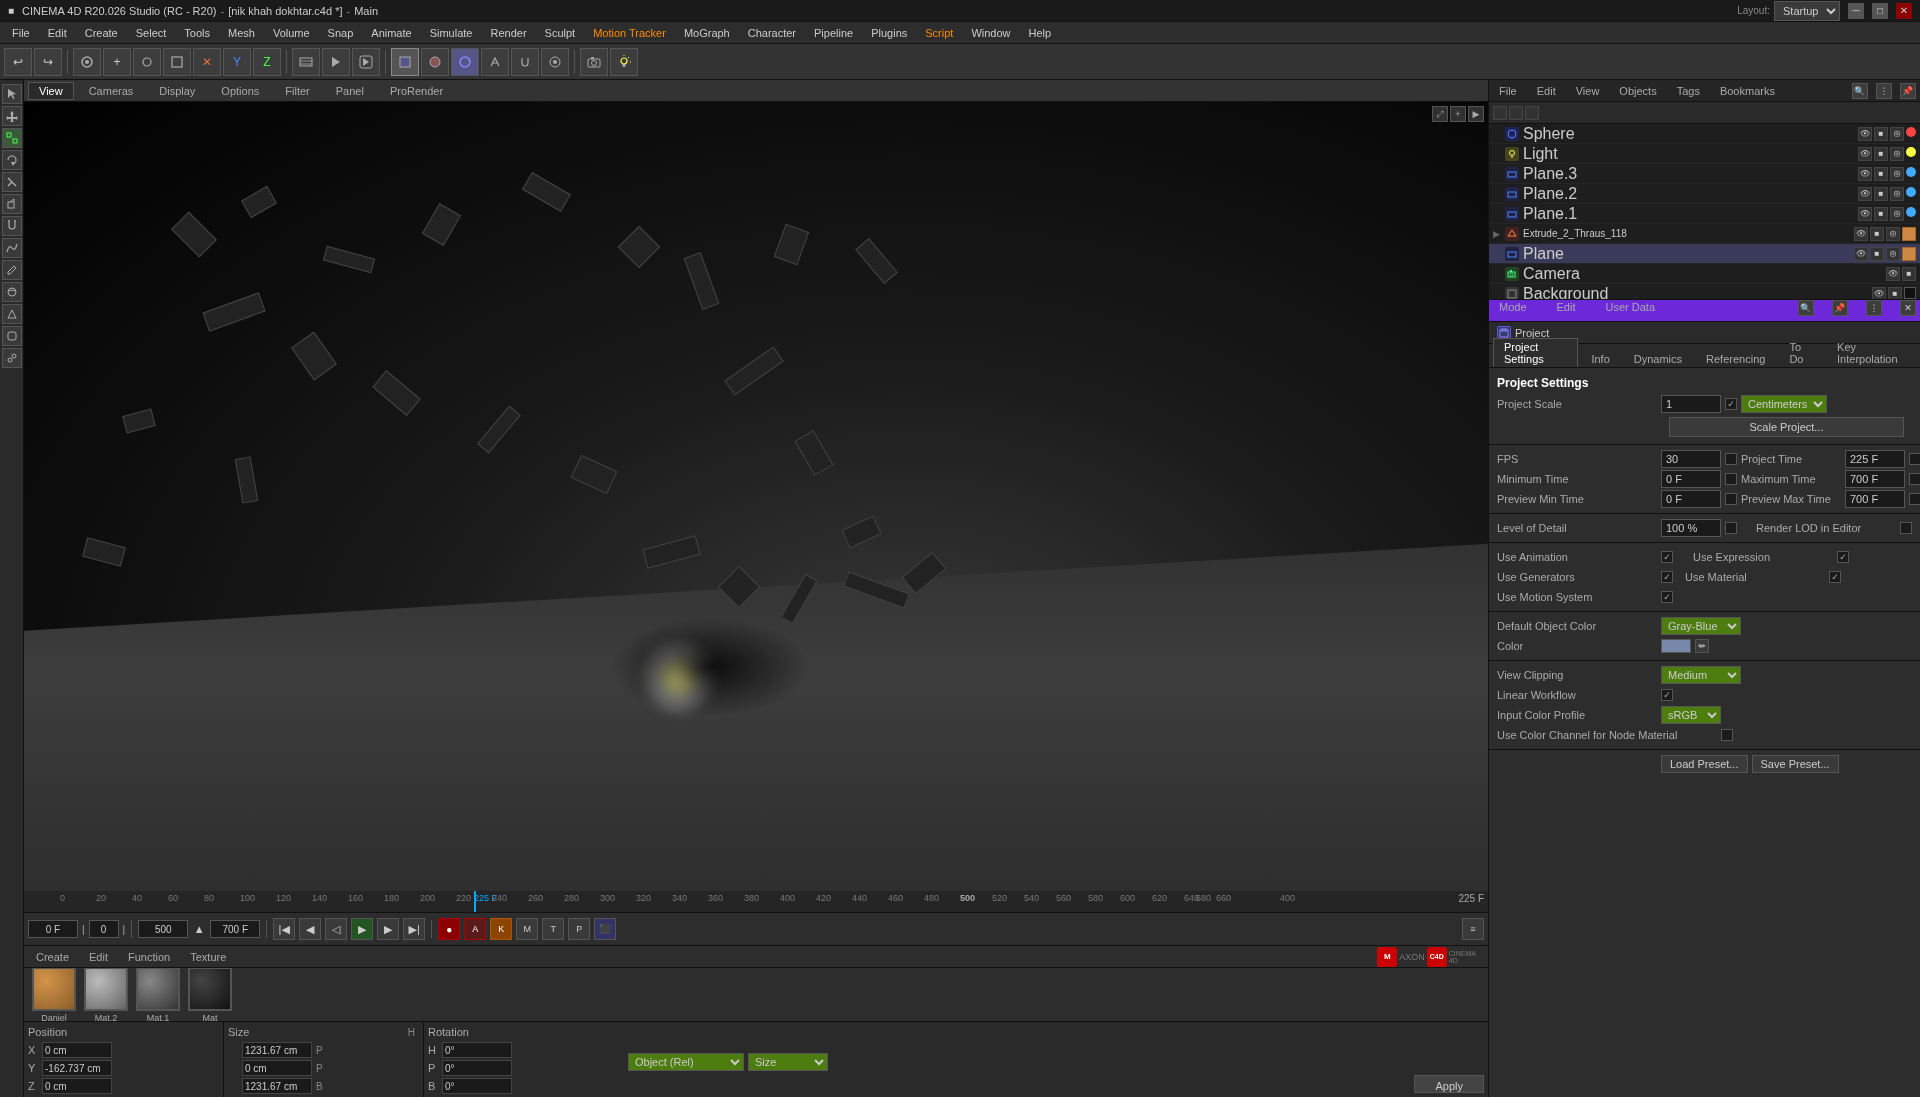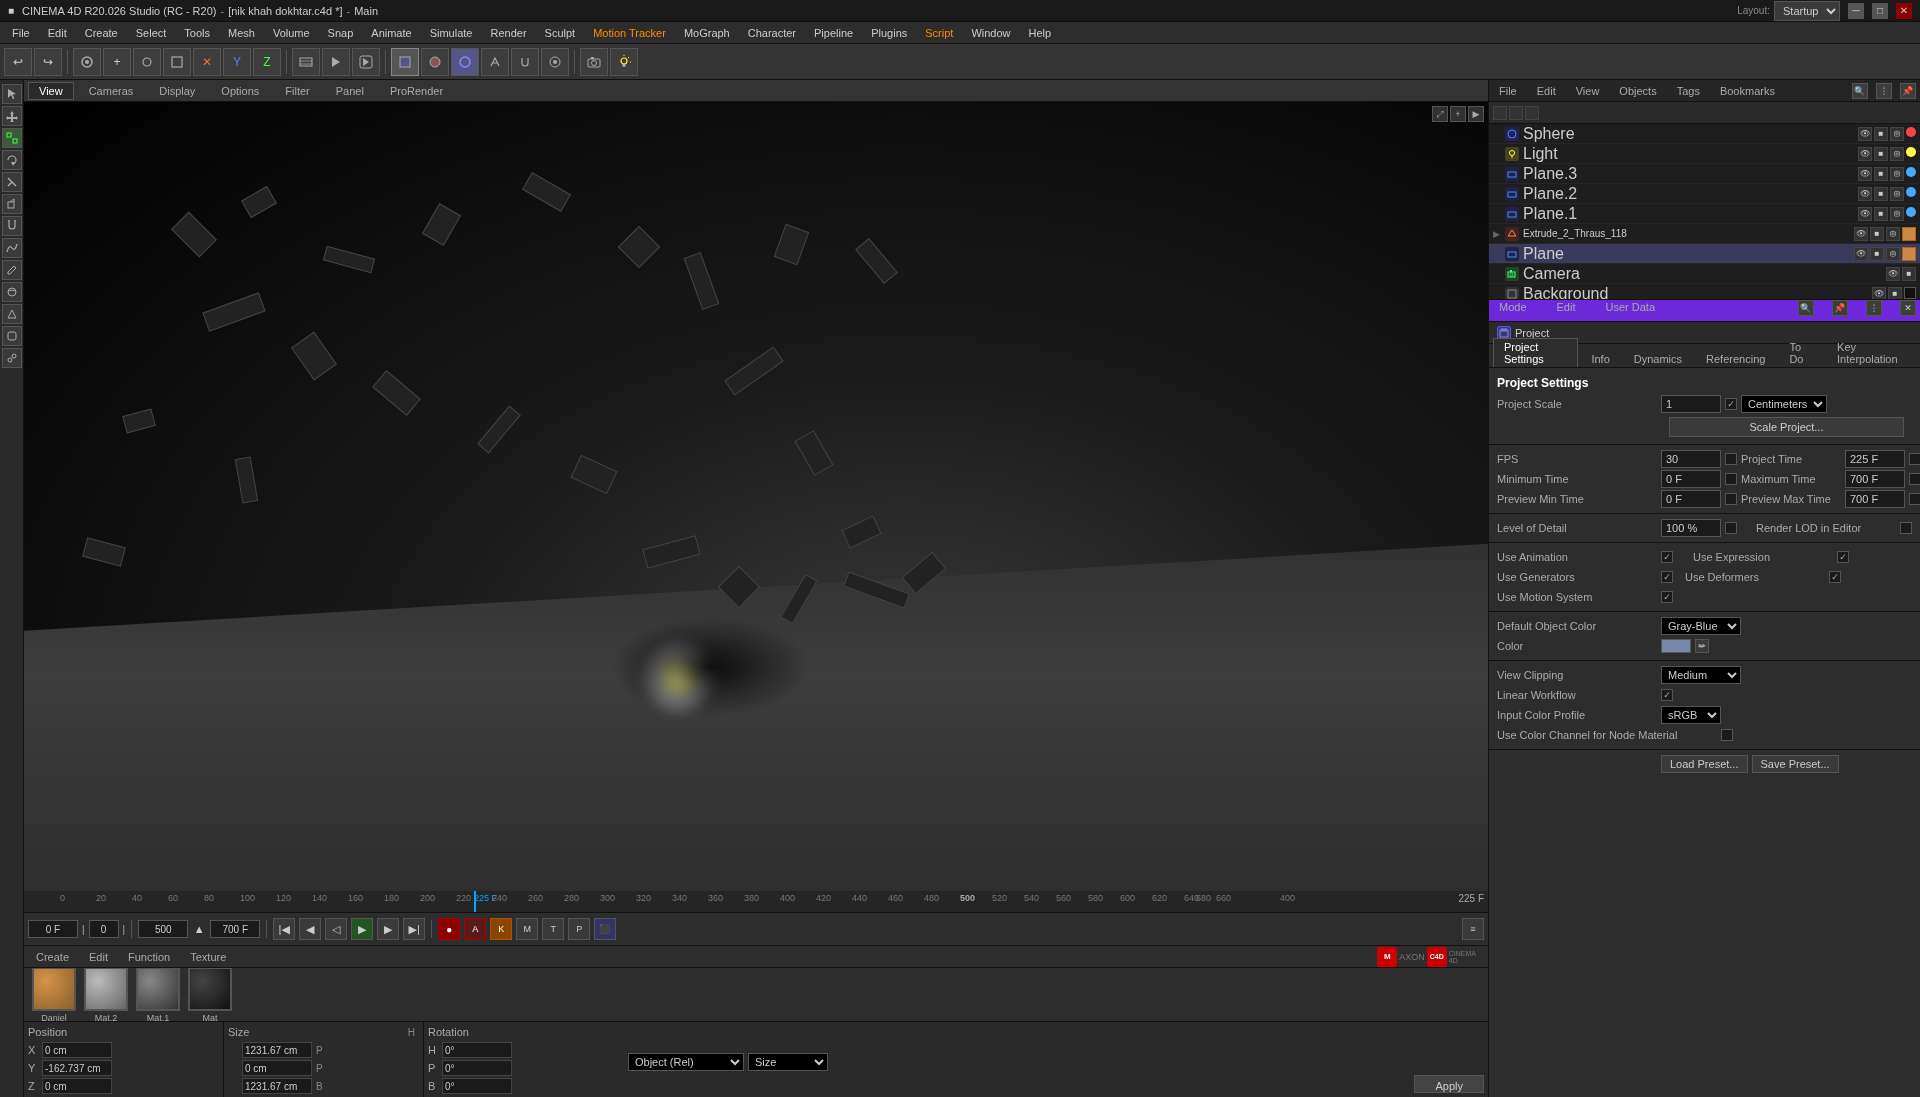--- a/index.html
+++ b/index.html
@@ -467,21 +467,21 @@
     .attr-input {
       background: #1a1a1a;
       border: 1px solid #555;
       color: #ccc;
       font-size: 11px;
       height: 18px;
       padding: 0 4px;
       width: 60px;
     }
     .attr-select {
-      background: #000000;
+      background: #4d7c0f;
       border: 1px solid #555;
       color: #ccc;
       font-size: 11px;
       height: 18px;
       padding: 0 2px;
     }
     .attr-btn {
       background: #3a3a3a;
       border: 1px solid #555;
       color: #ccc;
@@ -1379,21 +1379,21 @@
         <div class="attr-row">
           <span class="attr-label">Use Animation</span>
           <div class="attr-check checked"></div>
           <span class="attr-label" style="flex:0 0 140px; margin-left:16px;">Use Expression</span>
           <div class="attr-check checked"></div>
         </div>
 
         <div class="attr-row">
           <span class="attr-label">Use Generators</span>
           <div class="attr-check checked"></div>
-          <span class="attr-label" style="flex:0 0 140px; margin-left:8px;">Use Deformers</span>
+          <span class="attr-label" style="flex:0 0 140px; margin-left:8px;">Use Material</span>
           <div class="attr-check checked"></div>
         </div>
 
         <div class="attr-row">
           <span class="attr-label">Use Motion System</span>
           <div class="attr-check checked"></div>
         </div>
 
         <div class="attr-divider"></div>
 

